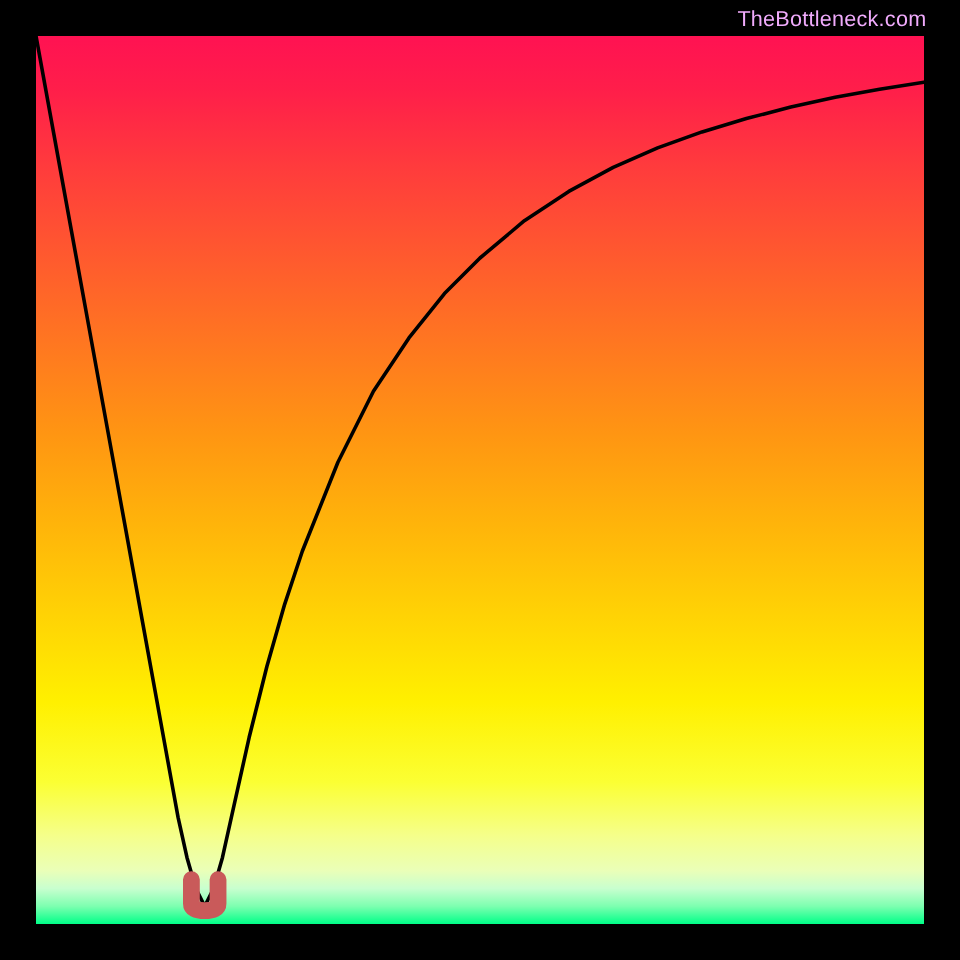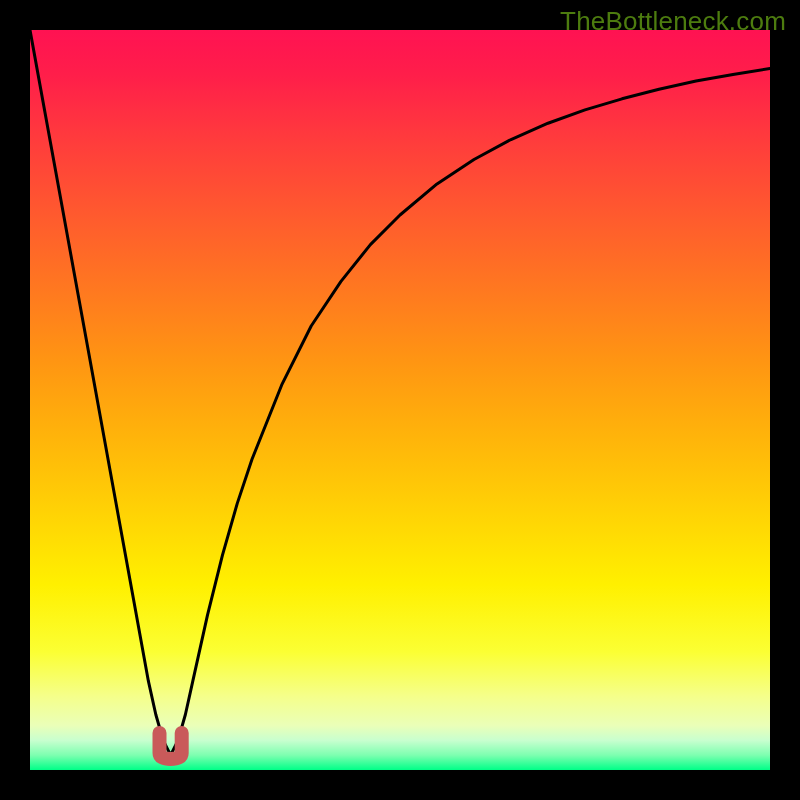--- a/index.html
+++ b/index.html
@@ -6,24 +6,24 @@
   html, body { width: 800px; height: 800px; overflow: hidden; background: #000; }
   .frame {
     position: relative;
     width: 800px;
     height: 800px;
     background: #000;
   }
   .watermark {
     position: absolute;
     top: 6px;
-    right: 14px;
+    right: 28px;
     font-family: Arial, Helvetica, sans-serif;
-    font-size: 26px;
-    color: #4d7c0f;
+    font-size: 18px;
+    color: #f0abfc;
     letter-spacing: 0.2px;
     z-index: 10;
   }
   .plot {
     position: absolute;
     left: 30px;
     top: 30px;
     width: 740px;
     height: 740px;
   }

